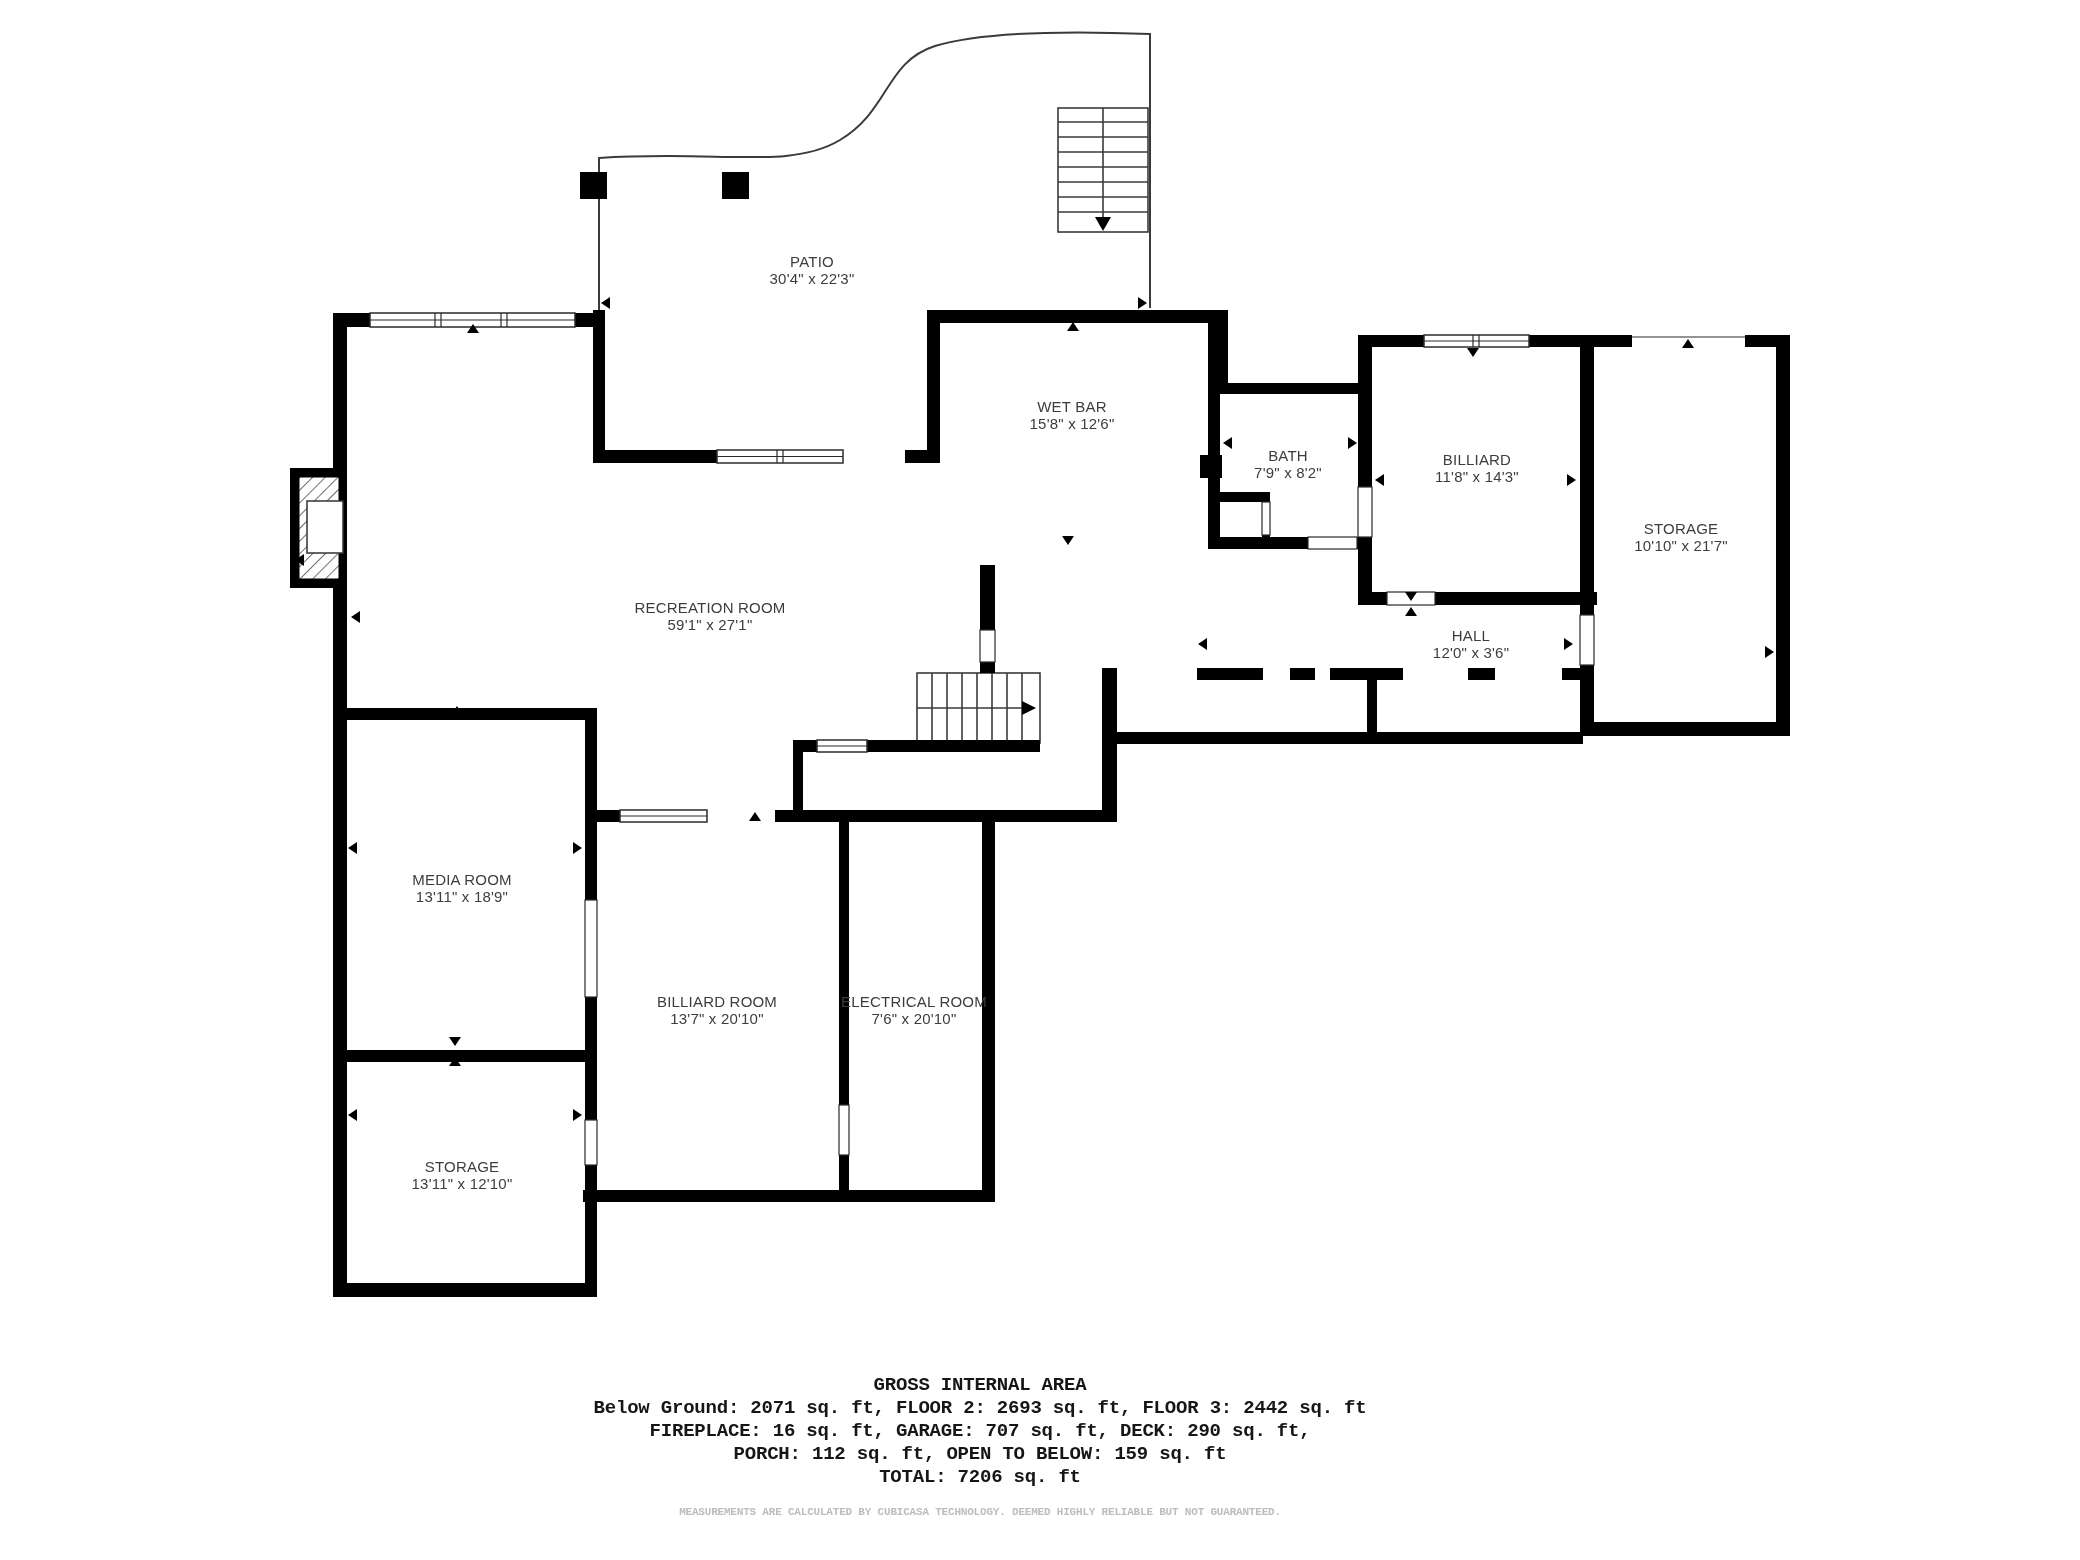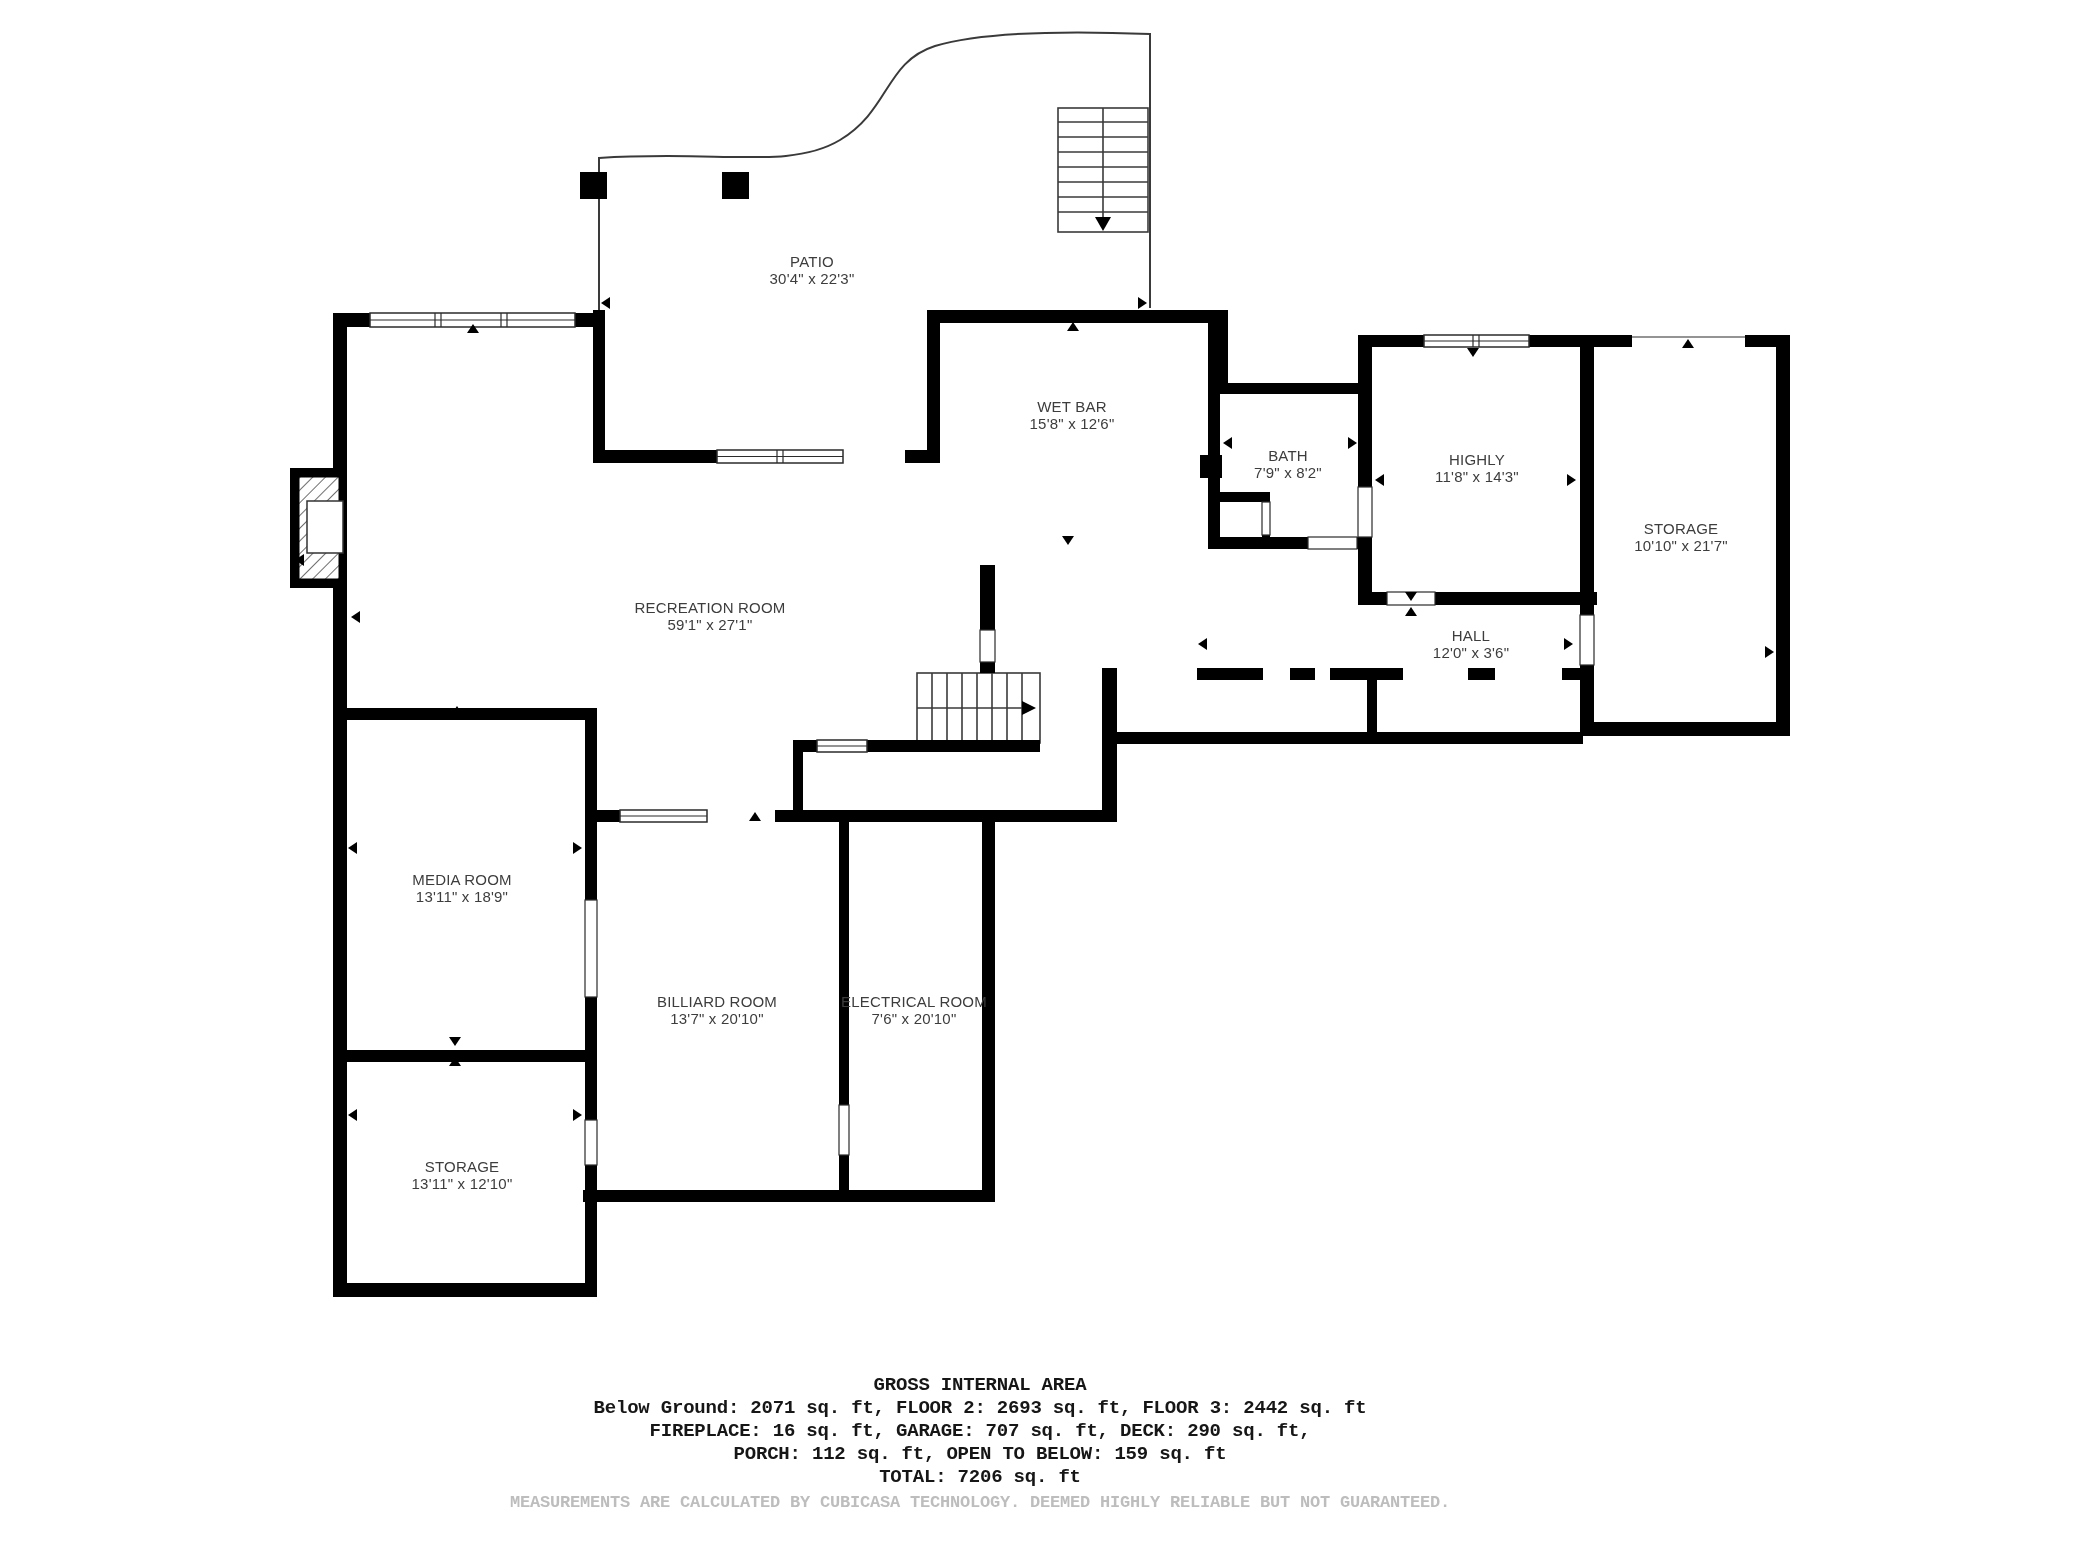--- a/index.html
+++ b/index.html
@@ -5,21 +5,21 @@
   html,body{margin:0;padding:0;background:#fff;}
   #stage{position:relative;width:1960px;height:1560px;background:#ffffff;overflow:hidden;
          font-family:"Liberation Sans", sans-serif;}
   #plan-svg{position:absolute;left:0;top:0;}
   .room-label{position:absolute;transform:translate(-50%,-50%);text-align:center;
               color:#3d3d3d;font-size:15px;line-height:17px;white-space:nowrap;letter-spacing:.2px;}
   .room-label .room-name{display:block;}
   .room-label .room-dims{display:block;}
   #footer{position:absolute;left:0;right:0;top:1374px;text-align:center;color:#161616;
           font-size:19px;line-height:23px;font-weight:bold;letter-spacing:-.2px;font-family:Liberation Mono, monospace;}
-  #footer .disclaimer{color:#bdbdbd;font-size:17px;margin-top:2px;}
+  #footer .disclaimer{color:#bdbdbd;font-size:11px;margin-top:12px;}
 </style>
 </head>
 <body>
 
 <div id="stage">
 
   <svg id="plan-svg" width="2080" height="1560" viewBox="0 0 2080 1560">
     <defs>
       <pattern id="hatch" width="9" height="9" patternUnits="userSpaceOnUse" patternTransform="rotate(45)">
         <line x1="0" y1="0" x2="0" y2="9" stroke="#4a4a4a" stroke-width="1.6"></line>
@@ -248,21 +248,21 @@
   </div>
   <div class="room-label" style="left:1072px;top:415px">
     <span class="room-name">WET BAR</span>
     <span class="room-dims">15'8" x 12'6"</span>
   </div>
   <div class="room-label" style="left:1288px;top:464px">
     <span class="room-name">BATH</span>
     <span class="room-dims">7'9" x 8'2"</span>
   </div>
   <div class="room-label" style="left:1477px;top:468px">
-    <span class="room-name">HIGHLY</span>
+    <span class="room-name">BILLIARD</span>
     <span class="room-dims">11'8" x 14'3"</span>
   </div>
   <div class="room-label" style="left:1681px;top:537px">
     <span class="room-name">STORAGE</span>
     <span class="room-dims">10'10" x 21'7"</span>
   </div>
   <div class="room-label" style="left:1471px;top:644px">
     <span class="room-name">HALL</span>
     <span class="room-dims">12'0" x 3'6"</span>
   </div>

